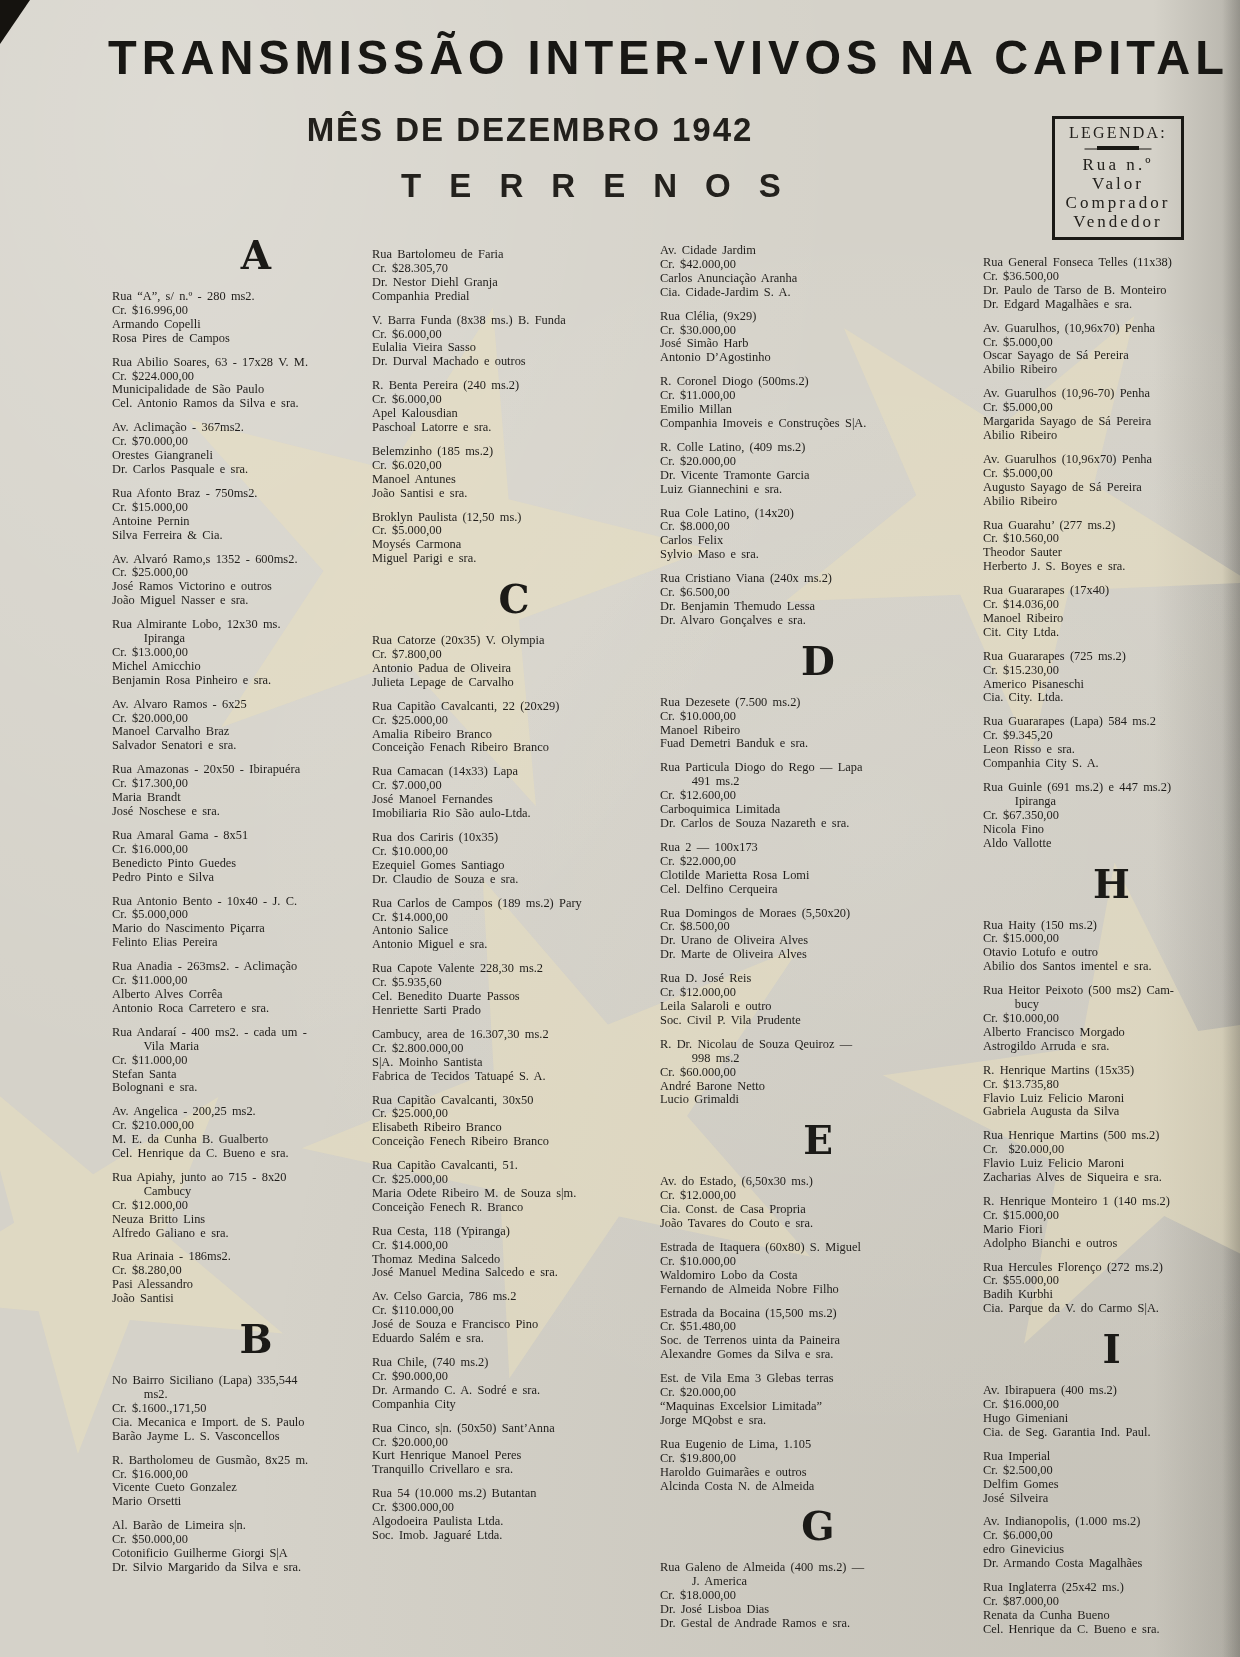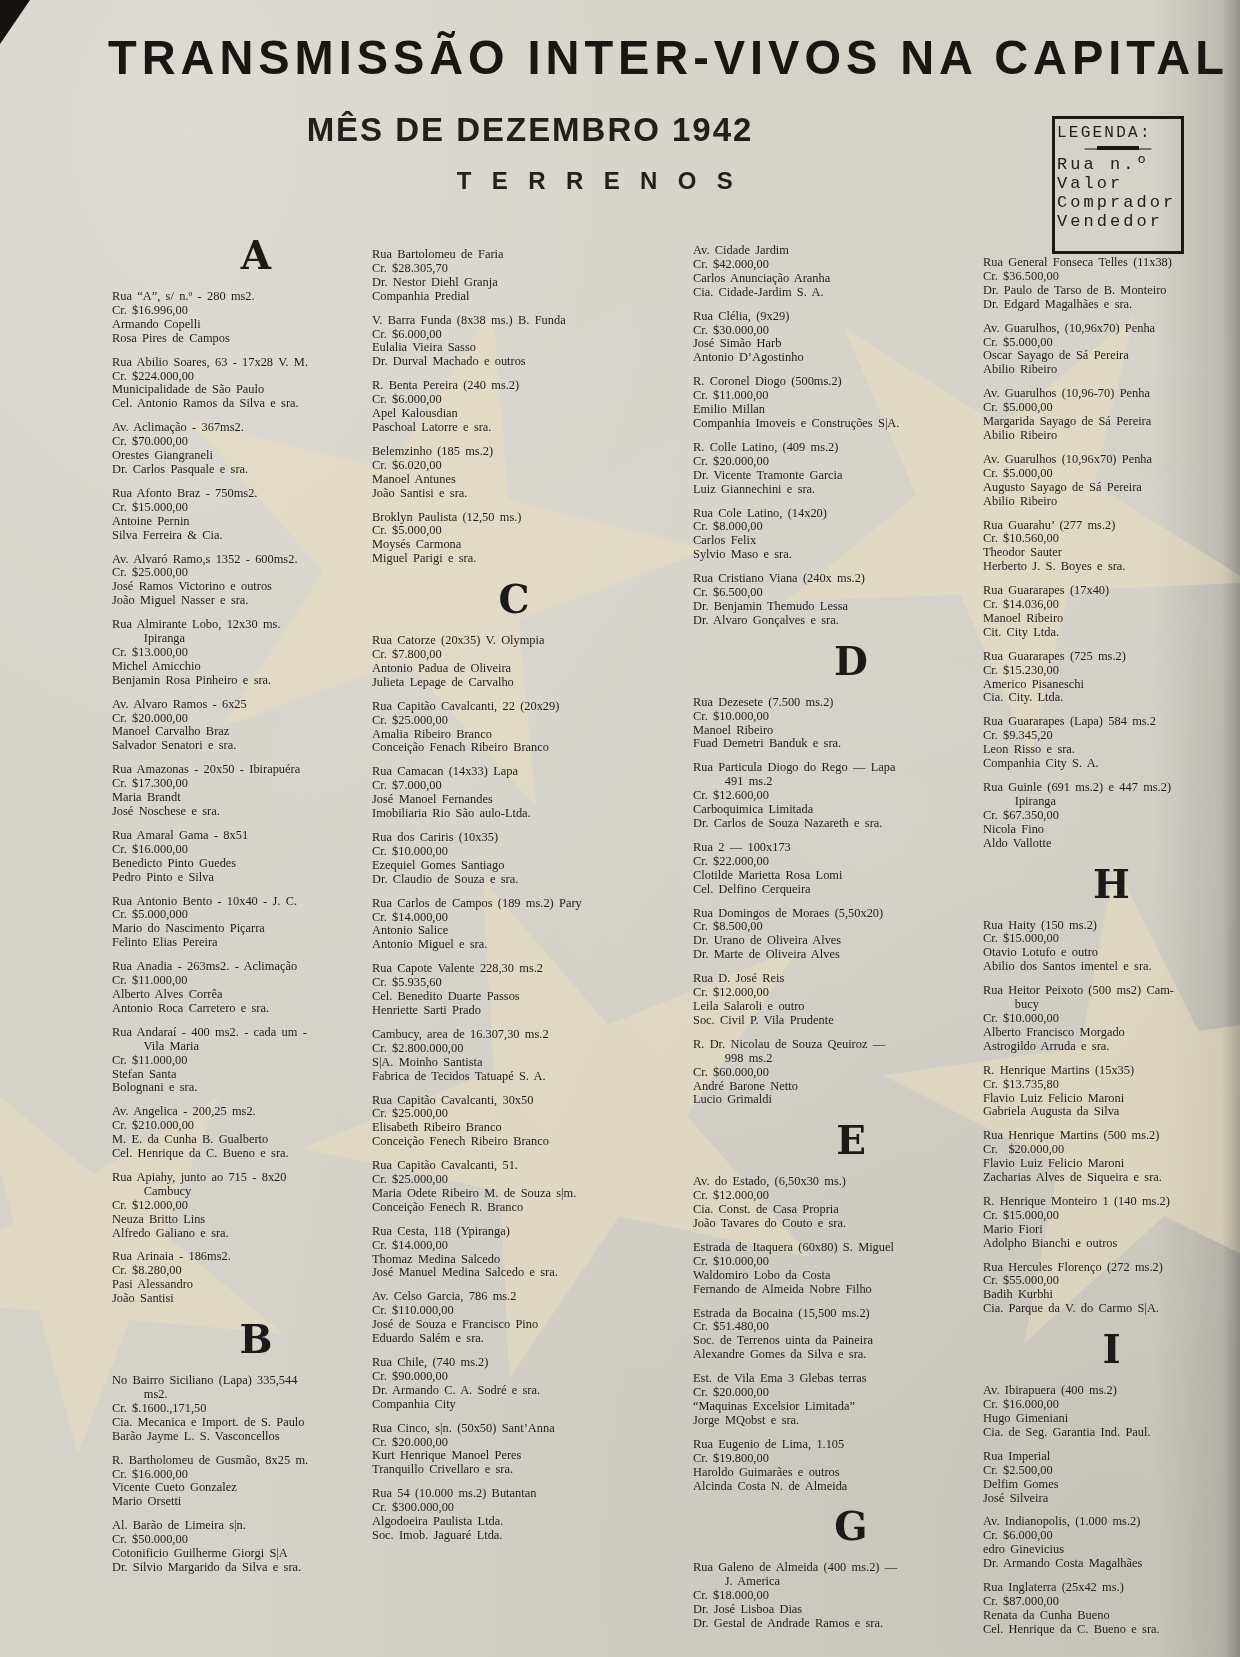--- a/index.html
+++ b/index.html
@@ -22,33 +22,33 @@
   #wm5{left:-120px;top:1050px;width:420px;height:400px;transform:rotate(40deg);}
   .corner-mark{position:absolute;left:0;top:0;width:30px;height:44px;background:#15130f;
       clip-path:polygon(0 0,100% 0,0 100%);z-index:3;}
   .content{position:relative;z-index:2;}
   
   .title{margin:30px 0 0 108px;font-family:"Liberation Sans",sans-serif;font-weight:700;
       font-size:47px;letter-spacing:.105em;white-space:nowrap;color:#181714;transform:scaleY(1.02);}
   .subtitle{margin-top:26px;text-align:center;font-family:"Liberation Sans",sans-serif;font-weight:700;
       font-size:33px;letter-spacing:.06em;color:#22201c;width:1060px;}
   .terrenos{margin-top:18px;text-align:center;font-family:"Liberation Sans",sans-serif;font-weight:700;
-      font-size:24px;letter-spacing:.85em;color:#23211d;width:1130px;padding-left:40px;}
+      font-size:33px;letter-spacing:.85em;color:#23211d;width:1130px;padding-left:40px;}
   
   .legend{position:absolute;left:1052px;top:86px;width:122px;border:3px solid #1a1915;
-      padding:5px 2px 20px;font-family:Liberation Mono, monospace;color:#23211d;z-index:2;}
+      padding:5px 2px 6px;text-align:center;font-family:Liberation Serif, serif;color:#23211d;z-index:2;}
   .legend-title{font-size:16px;letter-spacing:.14em;font-weight:400;}
   .legend-rule{width:42px;height:4px;background:#1a1915;margin:4px auto 5px;box-shadow:-14px 1px 0 -1.5px #1a1915,14px 1px 0 -1.5px #1a1915;}
   .legend-item{font-size:17px;letter-spacing:.18em;line-height:19px;}
   
   #columns{position:absolute;left:0;top:198px;width:1240px;bottom:0;z-index:2;}
   .col{position:absolute;top:0;}
   #col-1{left:112px;width:288px;padding-top:2px;}
   #col-2{left:372px;width:284px;padding-top:20px;}
-  #col-3{left:693px;width:316px;padding-top:16px;}
+  #col-3{left:660px;width:316px;padding-top:16px;}
   #col-4{left:983px;width:257px;padding-top:28px;}
   .sec{font-family:"DejaVu Serif",serif;font-weight:700;font-size:39px;line-height:46px;
       text-align:center;margin:8px 0 12px;color:#1b1a17;}
   #col-1 .sec{margin-top:2px;}
   .entry{margin-bottom:10px;}
   .ln{font-size:12.4px;line-height:13.9px;white-space:pre;word-spacing:2.2px;color:#201e1b;}
   .edge-shade{position:absolute;right:0;top:0;width:18px;height:100%;
       background:linear-gradient(to right,rgba(0,0,0,0),rgba(30,28,24,.22));z-index:4;}
 </style>
 </head>

